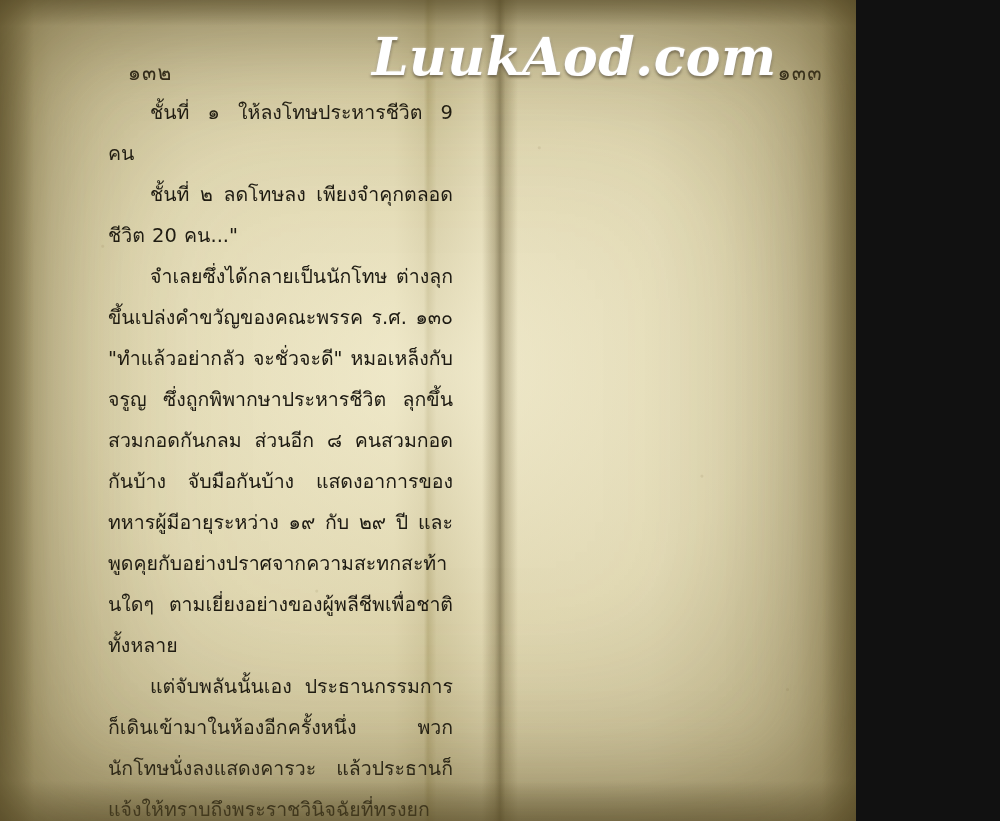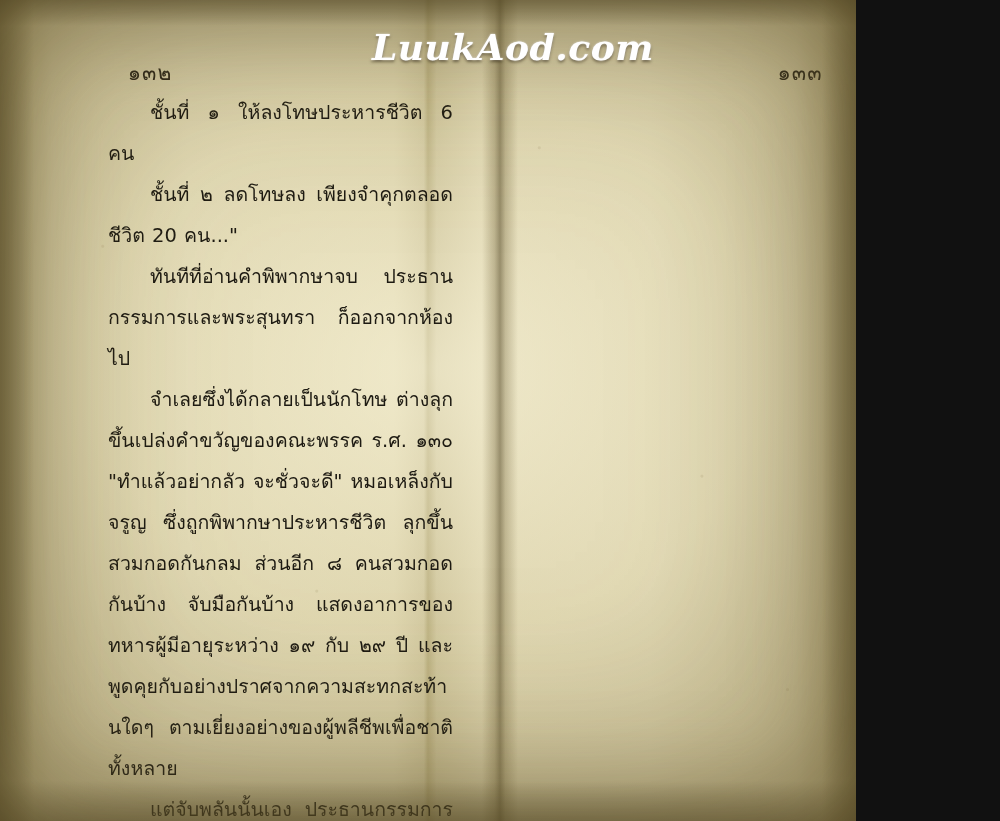--- a/index.html
+++ b/index.html
@@ -104,21 +104,21 @@
   }
 
   
   .watermark {
     position: absolute;
     left: 372px;
     top: 26px;
     font-family: "DejaVu Serif", serif;
     font-style: italic;
     font-weight: bold;
-    font-size: 36px;
+    font-size: 52px;
     color: #ffffff;
     text-shadow: 0 2px 3px rgba(40,30,10,0.55), 0 0 2px rgba(255,255,255,0.9);
     letter-spacing: 0.5px;
     user-select: none;
   }
   
   .speckle {
     position:absolute; inset:0; pointer-events:none; opacity:0.10;
     background-image:
       radial-gradient(circle at 12% 30%, #6b5c2c 0 1px, transparent 2px),
@@ -132,23 +132,22 @@
 </head>
 <body>
 
 <div class="page">
   <div class="paper"></div>
   <div class="speckle"></div>
 
   <div class="leaf left">
     <div class="folio">๑๓๒</div>
     <div class="col-body">
-      <p class="ind">ชั้นที่ ๑ ให้ลงโทษประหารชีวิต 6 คน</p>
+      <p class="ind">ชั้นที่ ๑ ให้ลงโทษประหารชีวิต 9 คน</p>
       <p class="ind">ชั้นที่ ๒ ลดโทษลง เพียงจำคุกตลอดชีวิต 20 คน..."</p>
-      <p class="ind">ทันทีที่อ่านคำพิพากษาจบ ประธานกรรมการและพระสุนทรา ก็ออกจากห้องไป</p>
       <p class="ind">จำเลยซึ่งได้กลายเป็นนักโทษ ต่างลุกขึ้นเปล่งคำขวัญของคณะพรรค ร.ศ. ๑๓๐ "ทำแล้วอย่ากลัว จะชั่วจะดี" หมอเหล็งกับจรูญ ซึ่งถูกพิพากษาประหารชีวิต ลุกขึ้นสวมกอดกันกลม ส่วนอีก ๘ คนสวมกอดกันบ้าง จับมือกันบ้าง แสดงอาการของทหารผู้มีอายุระหว่าง ๑๙ กับ ๒๙ ปี และพูดคุยกับอย่างปราศจากความสะทกสะท้านใดๆ ตามเยี่ยงอย่างของผู้พลีชีพเพื่อชาติทั้งหลาย</p>
       <p class="ind">แต่จับพลันนั้นเอง ประธานกรรมการก็เดินเข้ามาในห้องอีกครั้งหนึ่ง พวกนักโทษนั่งลงแสดงคารวะ แล้วประธานก็แจ้งให้ทราบถึงพระราชวินิจฉัยที่ทรงยกอุกฤษฏ์โทษให้ คงเหลือแต่โทษจำ พร้อมทั้งให้โอวาทแก่นักโทษให้ระลึกถึงพระมหากรุณาธิคุณ ซึ่งถ้านักโทษได้พระพฤติตนให้อยู่ในความสงบเรียบร้อย พระองค์ก็ยังจะพระราชทานพระมหากรุณาอีก</p>
     </div>
   </div>
 
   <div class="leaf right">
     <div class="folio">๑๓๓</div>
 
   </div>
 

